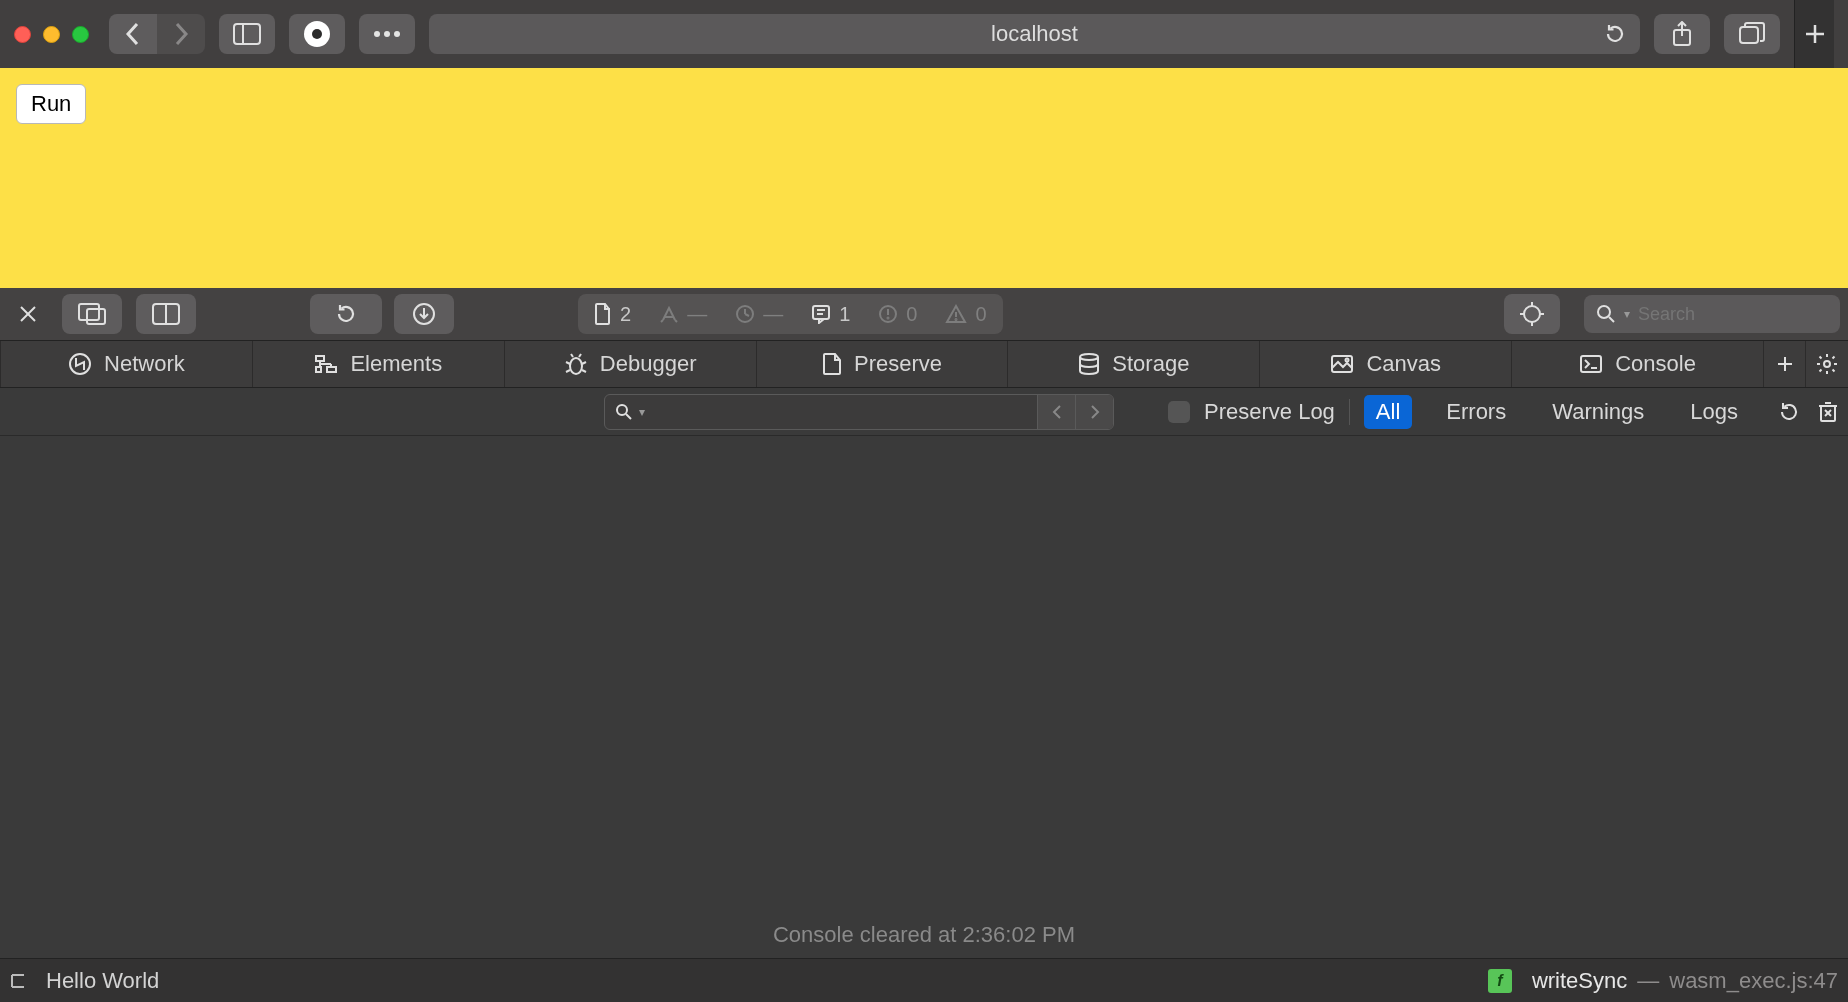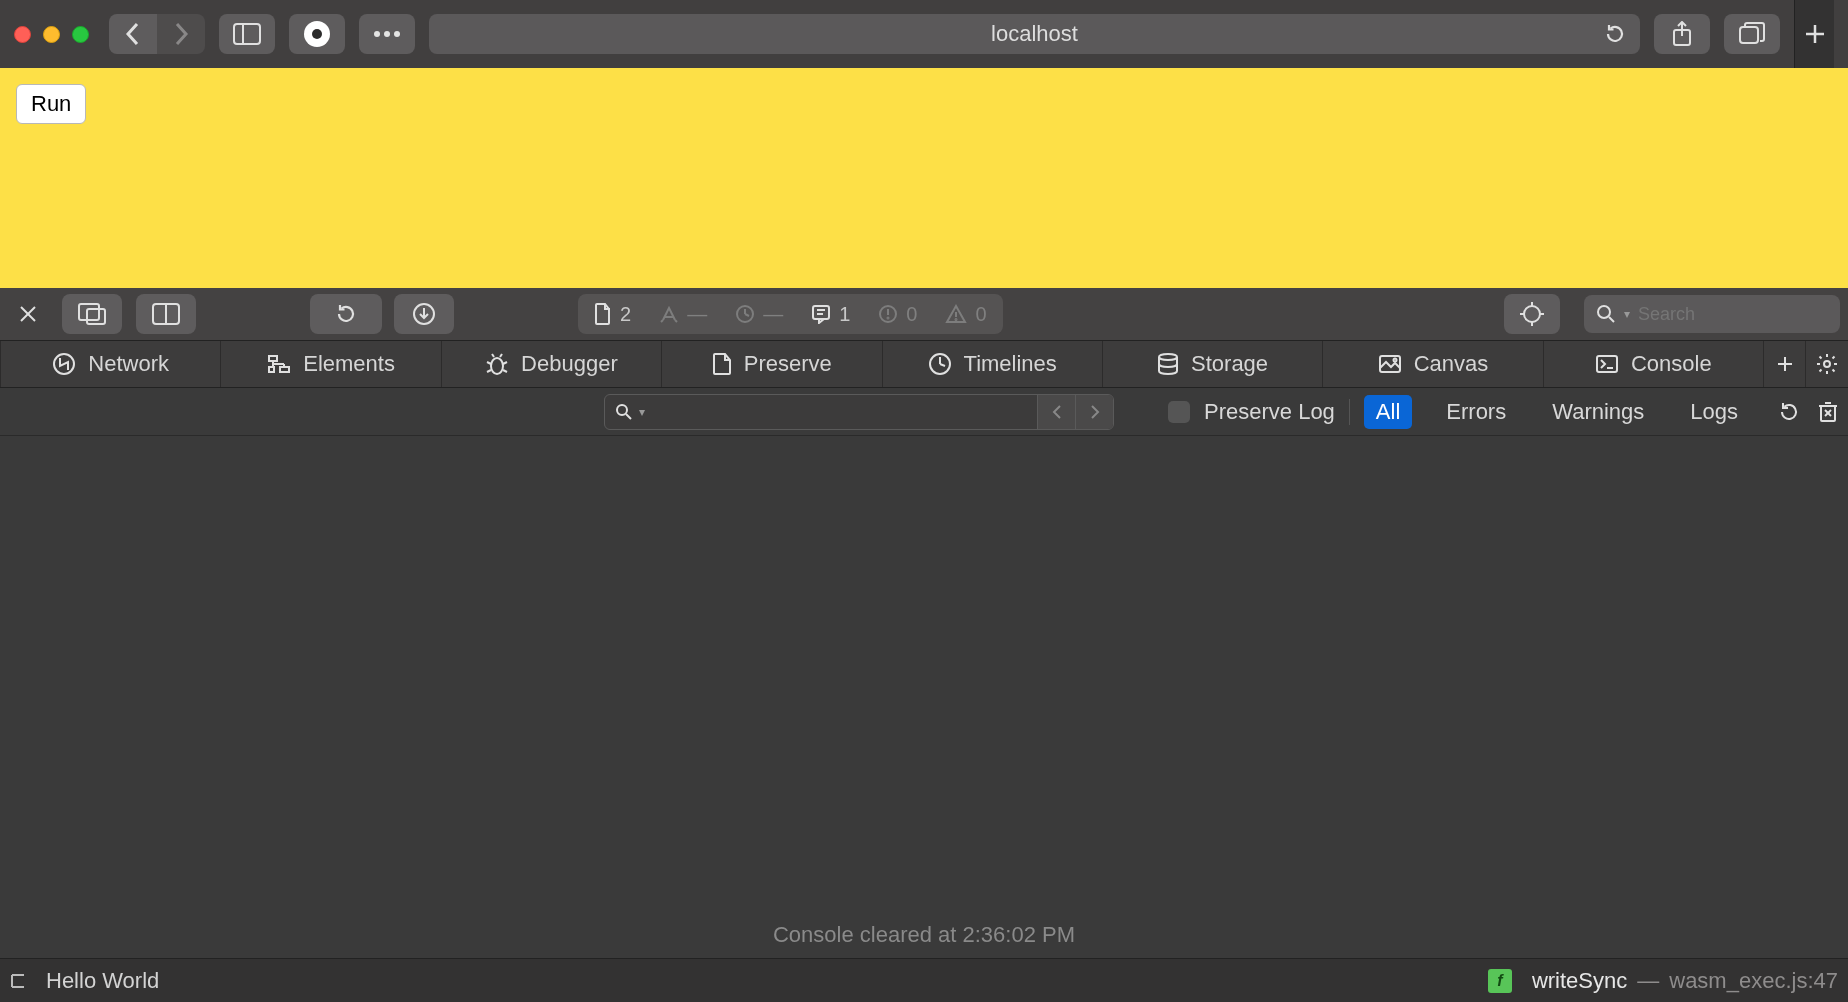--- a/index.html
+++ b/index.html
@@ -320,30 +320,20 @@
       <span class="dt-tab-icon">
           <svg width="20" height="24" class="ico" viewBox="0 0 20 24">
             <path d="M3 2h10l5 6v13a1 1 0 0 1-1 1H3a1 1 0 0 1-1-1V3a1 1 0 0 1 1-1z"></path>
             <polyline points="13,2 13,8 18,8"></polyline>
           </svg>
         </span>
       <span>Preserve</span>
     </div>
     <div class="dt-tab flex1">
       <span class="dt-tab-icon">
-          <svg width="24" height="24" class="ico" viewBox="0 0 24 24">
-            <circle cx="12" cy="12" r="10"></circle>
-            <line x1="12" y1="12" x2="12" y2="5"></line>
-            <line x1="12" y1="12" x2="17" y2="14"></line>
-          </svg>
-        </span>
-      <span>Timelines</span>
-    </div>
-    <div class="dt-tab flex1">
-      <span class="dt-tab-icon">
           <svg width="22" height="24" class="ico" viewBox="0 0 22 24">
             <ellipse cx="11" cy="5" rx="9" ry="3"></ellipse>
             <path d="M2 5v14c0 1.7 4 3 9 3s9-1.3 9-3V5"></path>
             <path d="M2 12c0 1.7 4 3 9 3s9-1.3 9-3"></path>
           </svg>
         </span>
       <span>Storage</span>
     </div>
     <div class="dt-tab flex1">
       <span class="dt-tab-icon">

